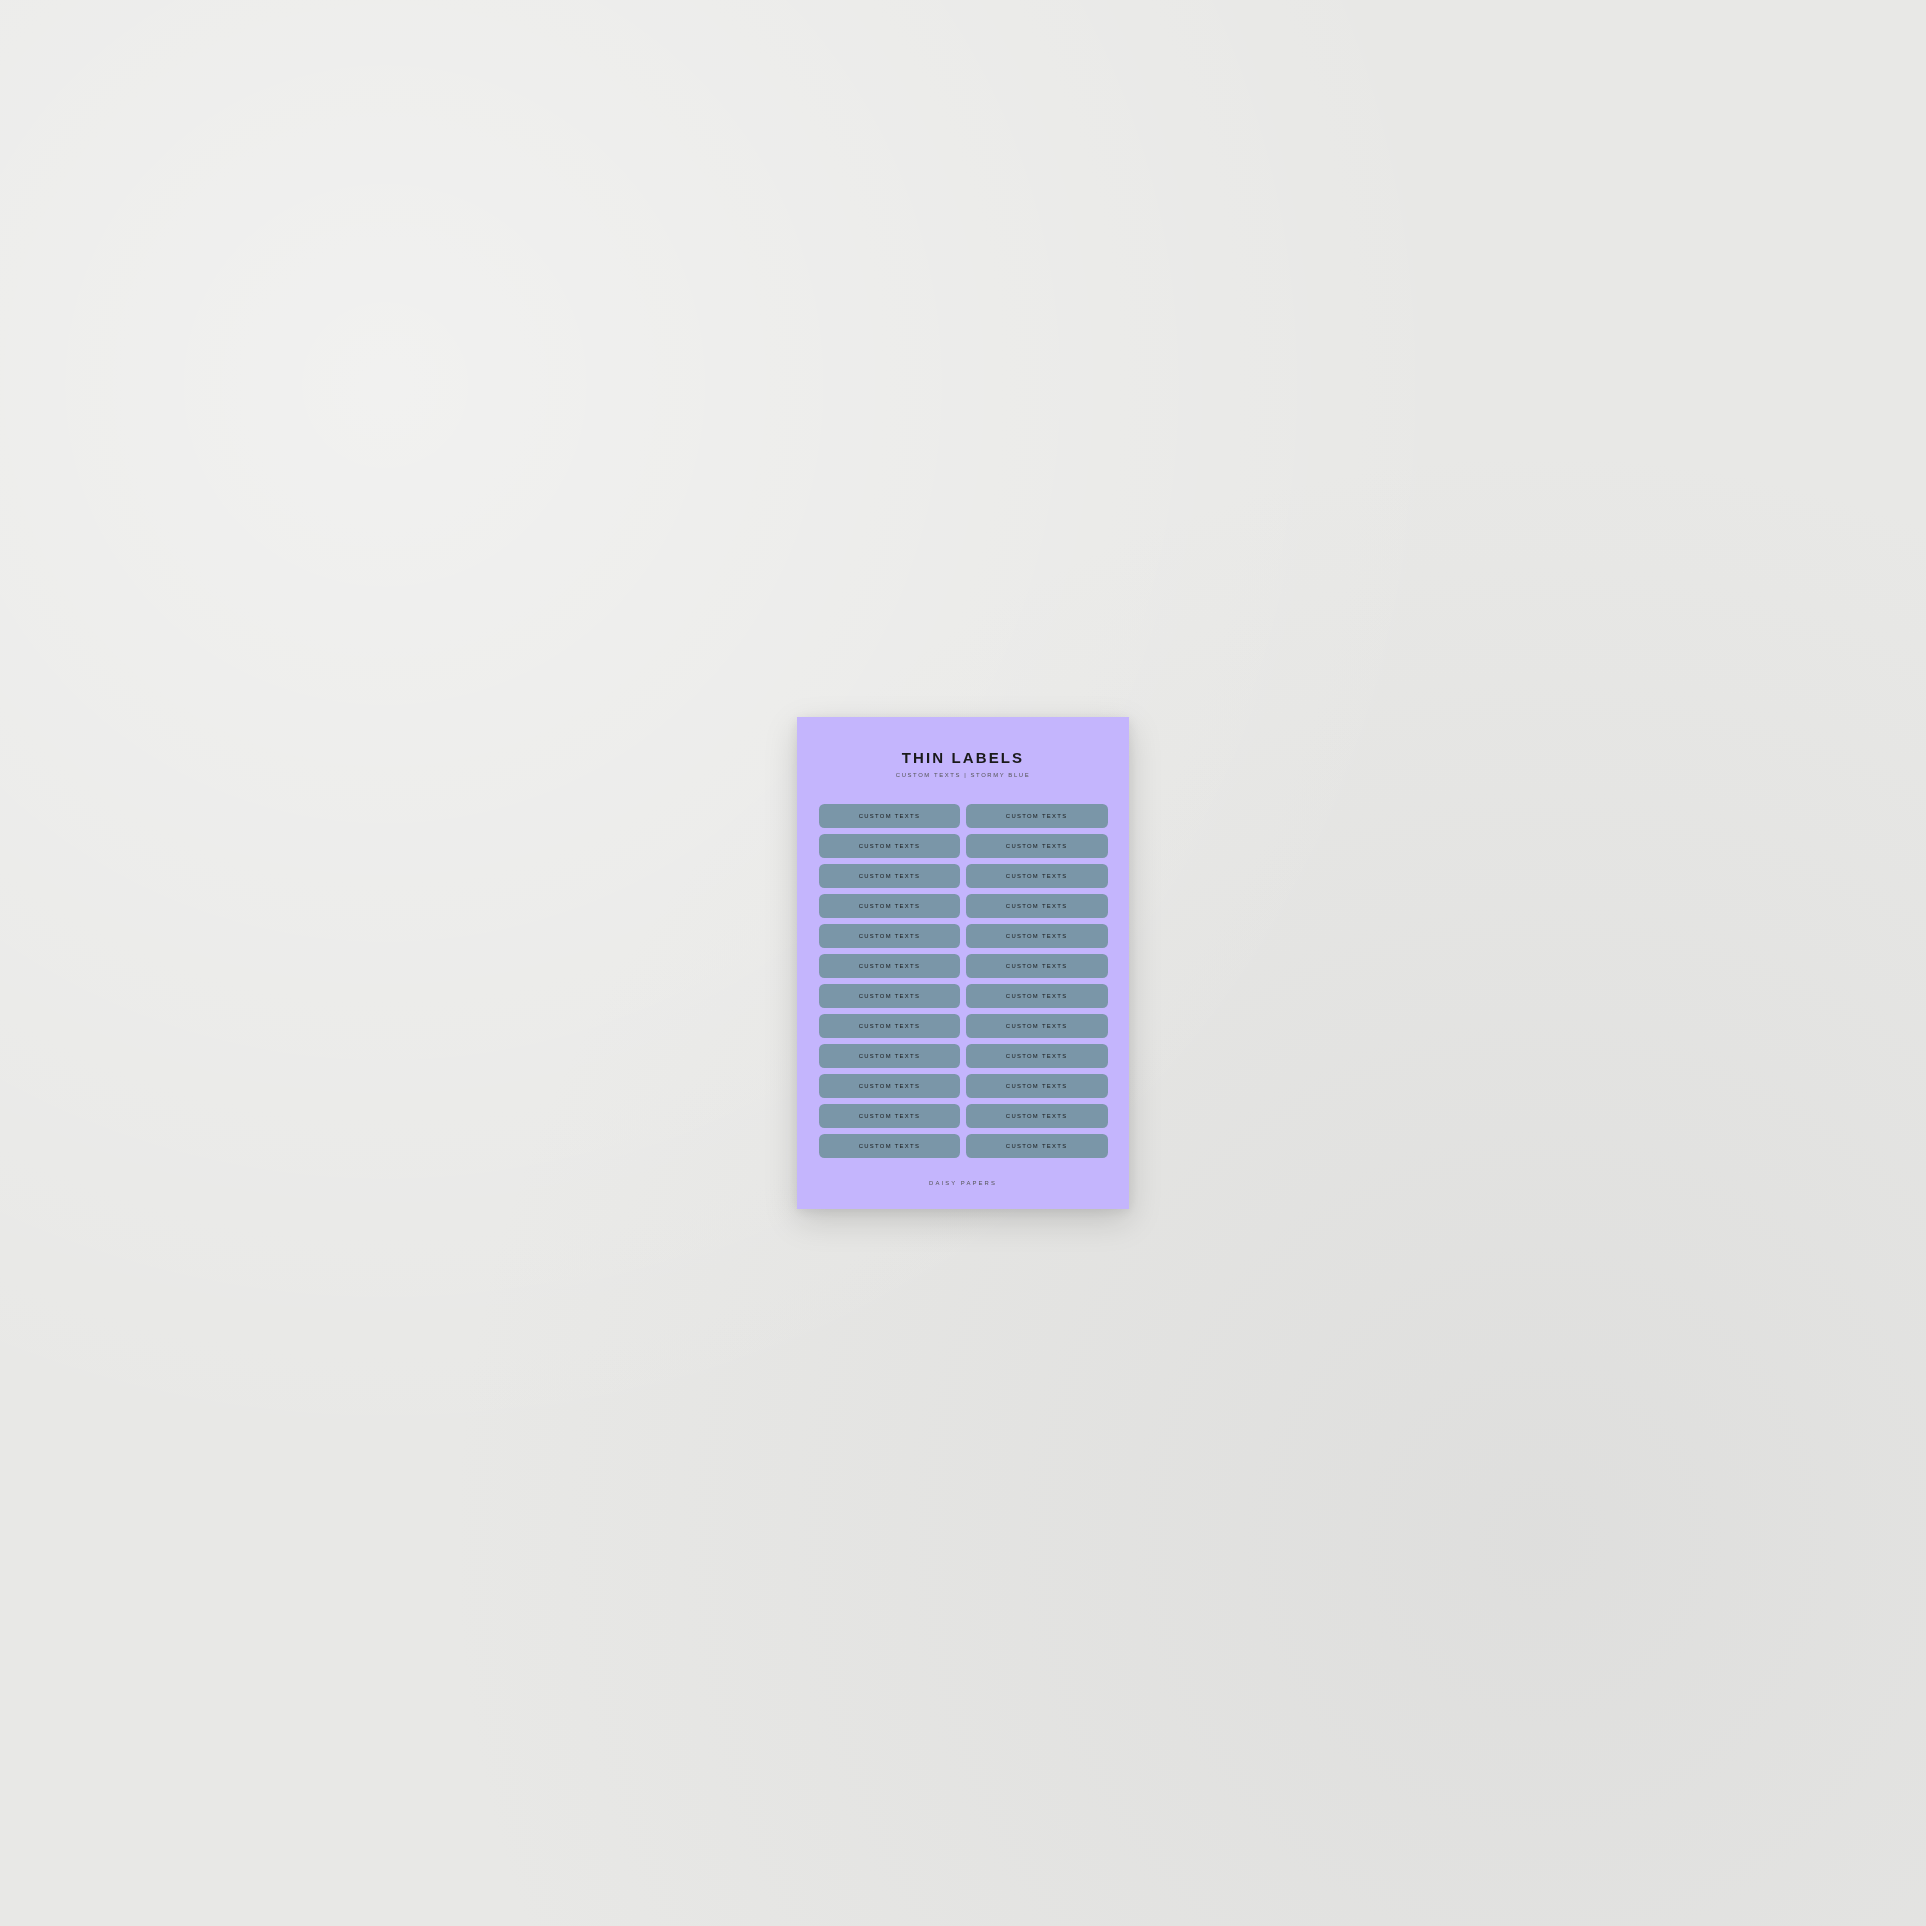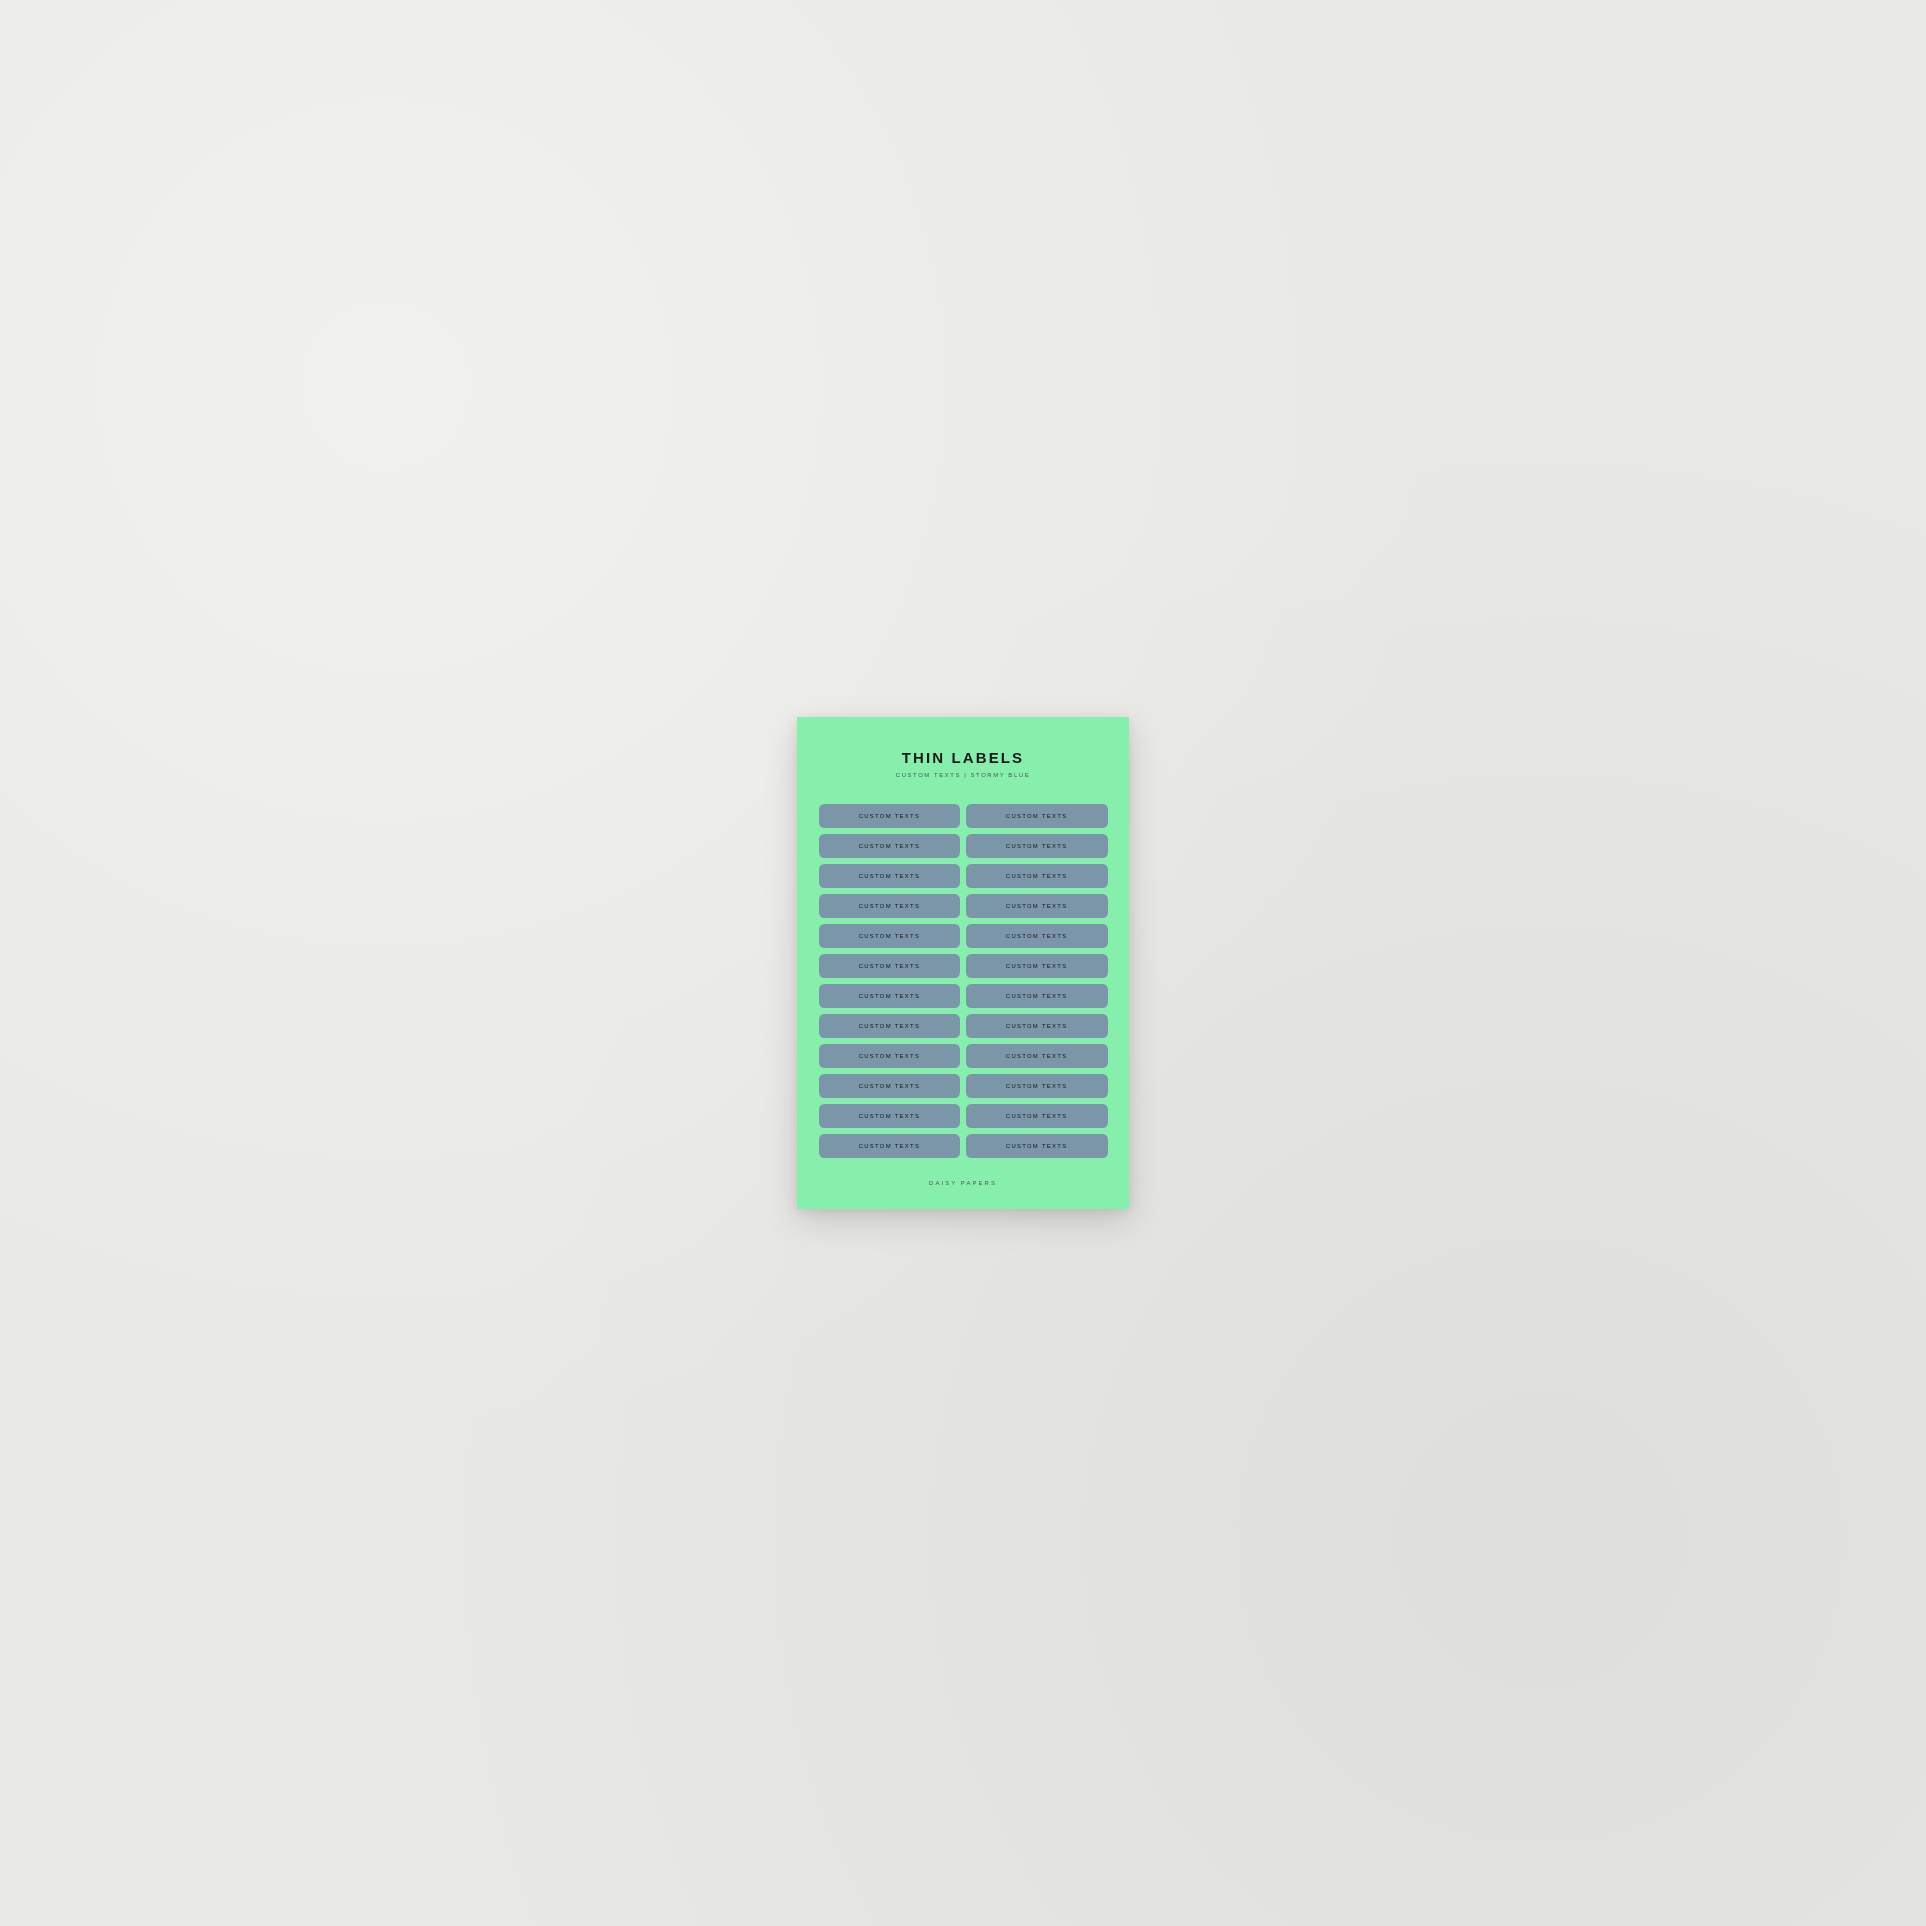--- a/index.html
+++ b/index.html
@@ -22,21 +22,21 @@
     }
 
     .page-wrapper {
       display: flex;
       align-items: center;
       justify-content: center;
       padding: 32px;
     }
 
     .card {
-      background: #86efac;
+      background: #c4b5fd;
       width: 332px;
       min-height: 460px;
       box-shadow: 
         0 10.7px 32px rgba(0,0,0,0.15),
         0 2.7px 10.7px rgba(0,0,0,0.08);
       display: flex;
       flex-direction: column;
       align-items: center;
       padding: 32px 21.4px 21.4px 21.4px;
       position: relative;

